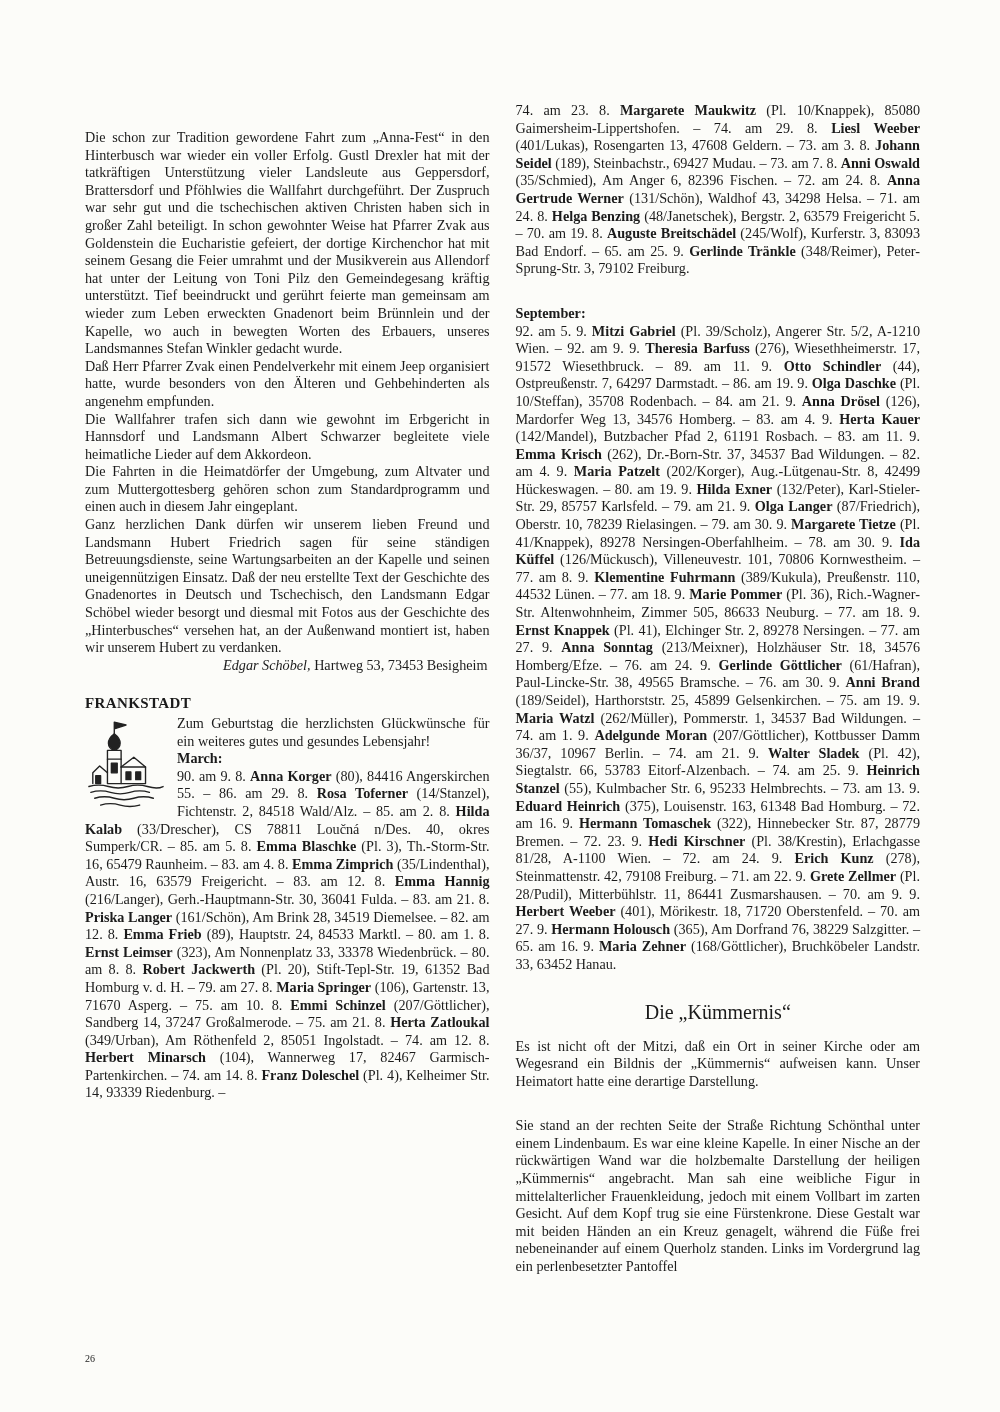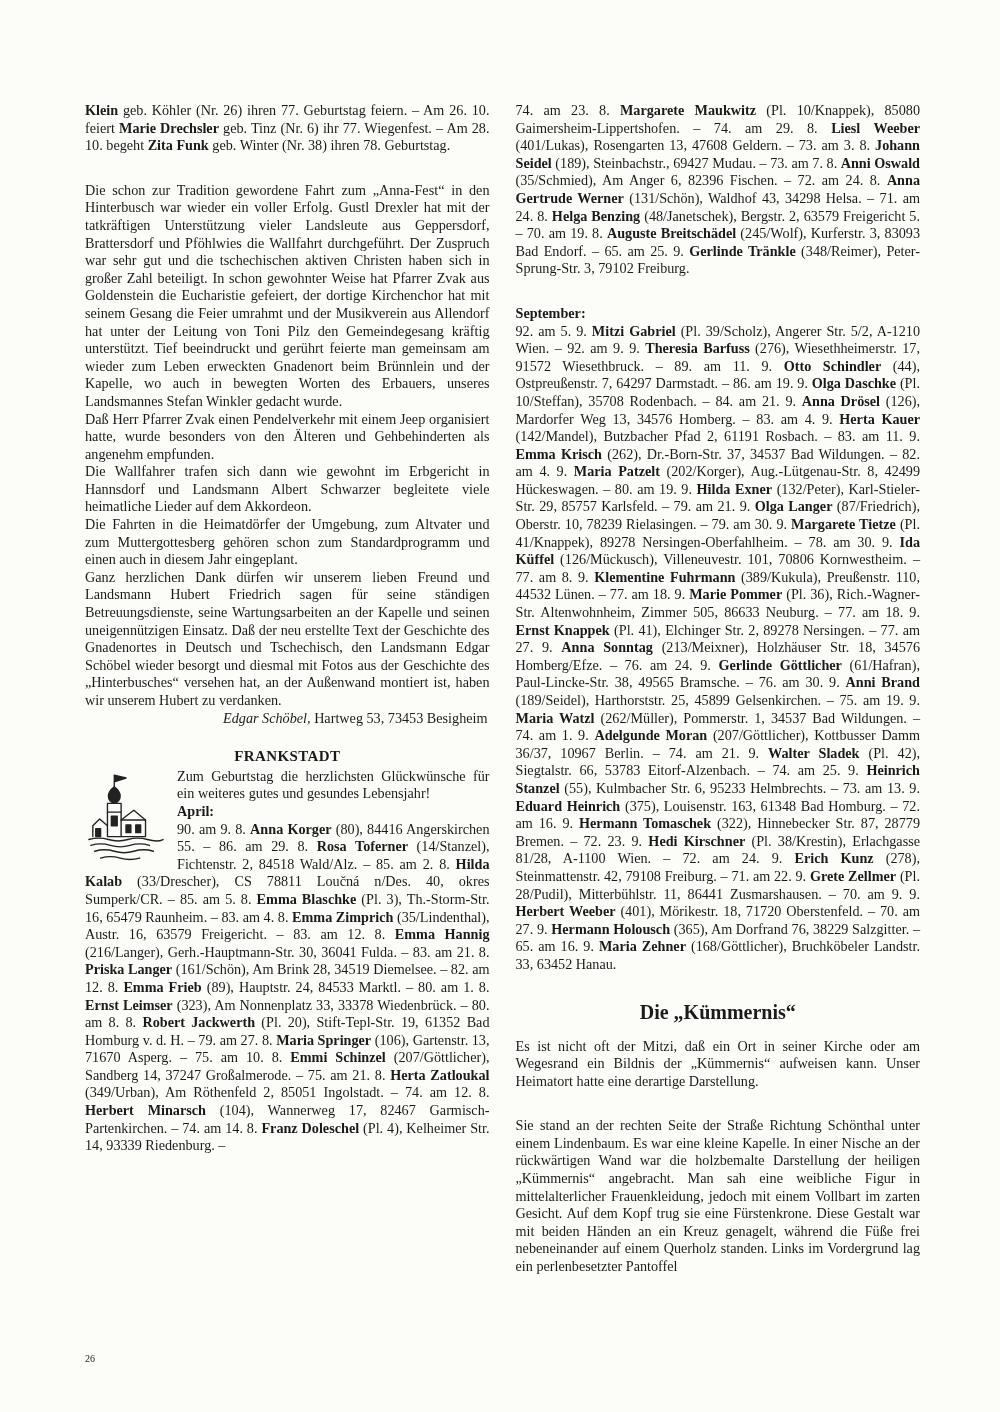--- a/index.html
+++ b/index.html
@@ -14,26 +14,26 @@
     line-height:17.6px;
     box-sizing:border-box;
     padding:102px 80px 0 85px;
     overflow:hidden;
   }
   .columns { display:flex; gap:26px; }
   .col { width:50%; text-align:justify; hyphens:none; }
   .blk { margin:0; }
   .blk.gap { margin-top:27px; }
   .blk.heading {
-    text-align:center; font-weight:bold;
+    font-weight:bold;
     font-size:15px; letter-spacing:.4px;
     margin-top:21px; margin-bottom:2px;
   }
   .blk.title {
-    text-align:center; font-weight:bold;
+    text-align:center; font-weight:normal;
     font-size:20px; line-height:24px;
     margin-top:26px; margin-bottom:14px;
   }
   .blk.signature { text-align:right; padding-right:2px; }
   b { font-weight:bold; }
   i { font-style:italic;margin-top:8px; }
   .figure-float {
     float:left;
     width:82px; height:100px;
     margin:2px 10px 3px 0;
@@ -44,21 +44,20 @@
     left:85px; top:1350px;
     font-size:10px;
   }
 </style>
 </head>
 <body>
 
 <div class="page">
   <div class="columns">
     <div class="col" id="col-left">
-        <div class="blk p"><b>Klein</b> geb. Köhler (Nr. 26) ihren 77. Geburtstag feiern. – Am 26. 10. feiert <b>Marie Drechsler</b> geb. Tinz (Nr. 6) ihr 77. Wiegenfest. – Am 28. 10. begeht <b>Zita Funk</b> geb. Winter (Nr. 38) ihren 78. Geburtstag.</div>
         <div class="blk p gap">Die schon zur Tradition gewordene Fahrt zum „Anna-Fest“ in den Hinterbusch war wieder ein voller Erfolg. Gustl Drexler hat mit der tatkräftigen Unterstützung vieler Landsleute aus Geppersdorf, Brattersdorf und Pföhlwies die Wallfahrt durchgeführt. Der Zuspruch war sehr gut und die tschechischen aktiven Christen haben sich in großer Zahl beteiligt. In schon gewohnter Weise hat Pfarrer Zvak aus Goldenstein die Eucharistie gefeiert, der dortige Kirchenchor hat mit seinem Gesang die Feier umrahmt und der Musikverein aus Allendorf hat unter der Leitung von Toni Pilz den Gemeindegesang kräftig unterstützt. Tief beeindruckt und gerührt feierte man gemeinsam am wieder zum Leben erweckten Gnadenort beim Brünnlein und der Kapelle, wo auch in bewegten Worten des Erbauers, unseres Landsmannes Stefan Winkler gedacht wurde.</div>
         <div class="blk p">Daß Herr Pfarrer Zvak einen Pendelverkehr mit einem Jeep organisiert hatte, wurde besonders von den Älteren und Gehbehinderten als angenehm empfunden.</div>
         <div class="blk p">Die Wallfahrer trafen sich dann wie gewohnt im Erbgericht in Hannsdorf und Landsmann Albert Schwarzer begleitete viele heimatliche Lieder auf dem Akkordeon.</div>
         <div class="blk p">Die Fahrten in die Heimatdörfer der Umgebung, zum Altvater und zum Muttergottesberg gehören schon zum Standardprogramm und einen auch in diesem Jahr eingeplant.</div>
         <div class="blk p">Ganz herzlichen Dank dürfen wir unserem lieben Freund und Landsmann Hubert Friedrich sagen für seine ständigen Betreuungsdienste, seine Wartungsarbeiten an der Kapelle und seinen uneigennützigen Einsatz. Daß der neu erstellte Text der Geschichte des Gnadenortes in Deutsch und Tschechisch, den Landsmann Edgar Schöbel wieder besorgt und diesmal mit Fotos aus der Geschichte des „Hinterbusches“ versehen hat, an der Außenwand montiert ist, haben wir unserem Hubert zu verdanken.</div>
         <div class="blk signature"><i>Edgar Schöbel,</i> Hartweg 53, 73453 Besigheim</div>
         <div class="blk heading">FRANKSTADT</div>
         <div class="blk p">
   <span class="figure-float">
     <svg viewBox="0 0 84 100" xmlns="http://www.w3.org/2000/svg">
@@ -75,21 +74,21 @@
         <path d="M8 67 L8 56 L15 49 L23 56"></path>
         <rect x="11" y="59" width="5" height="8" fill="#222222"></rect>
         <path d="M4 70 Q14 67 24 70 T44 70 T64 70 T80 70"></path>
         <path d="M6 76 Q16 73 26 76 T46 76 T66 76"></path>
         <path d="M10 82 Q20 79 30 82 T50 82 T70 82"></path>
         <path d="M16 89 Q26 86 36 89 T56 89"></path>
       </g>
     </svg>
   </span>
 Zum Geburtstag die herzlichsten Glückwünsche für ein weiteres gutes und gesundes Lebensjahr!</div>
-        <div class="blk label"><b>April:</b></div>
+        <div class="blk label"><b>March:</b></div>
         <div class="blk p">90. am 9. 8. <b>Anna Korger</b> (80), 84416 Angerskirchen 55. – 86. am 29. 8. <b>Rosa Toferner</b> (14/Stanzel), Fichtenstr. 2, 84518 Wald/Alz. – 85. am 2. 8. <b>Hilda Kalab</b> (33/Drescher), CS 78811 Loučná n/Des. 40, okres Sumperk/CR. – 85. am 5. 8. <b>Emma Blaschke</b> (Pl. 3), Th.-Storm-Str. 16, 65479 Raunheim. – 83. am 4. 8. <b>Emma Zimprich</b> (35/Lindenthal), Austr. 16, 63579 Freigericht. – 83. am 12. 8. <b>Emma Hannig</b> (216/Langer), Gerh.-Hauptmann-Str. 30, 36041 Fulda. – 83. am 21. 8. <b>Priska Langer</b> (161/Schön), Am Brink 28, 34519 Diemelsee. – 82. am 12. 8. <b>Emma Frieb</b> (89), Hauptstr. 24, 84533 Marktl. – 80. am 1. 8. <b>Ernst Leimser</b> (323), Am Nonnenplatz 33, 33378 Wiedenbrück. – 80. am 8. 8. <b>Robert Jackwerth</b> (Pl. 20), Stift-Tepl-Str. 19, 61352 Bad Homburg v. d. H. – 79. am 27. 8. <b>Maria Springer</b> (106), Gartenstr. 13, 71670 Asperg. – 75. am 10. 8. <b>Emmi Schinzel</b> (207/Göttlicher), Sandberg 14, 37247 Großalmerode. – 75. am 21. 8. <b>Herta Zatloukal</b> (349/Urban), Am Röthenfeld 2, 85051 Ingolstadt. – 74. am 12. 8. <b>Herbert Minarsch</b> (104), Wannerweg 17, 82467 Garmisch-Partenkirchen. – 74. am 14. 8. <b>Franz Doleschel</b> (Pl. 4), Kelheimer Str. 14, 93339 Riedenburg. –</div>
       </div>
     <div class="col" id="col-right">
         <div class="blk p">74. am 23. 8. <b>Margarete Maukwitz</b> (Pl. 10/Knappek), 85080 Gaimersheim-Lippertshofen. – 74. am 29. 8. <b>Liesl Weeber</b> (401/Lukas), Rosengarten 13, 47608 Geldern. – 73. am 3. 8. <b>Johann Seidel</b> (189), Steinbachstr., 69427 Mudau. – 73. am 7. 8. <b>Anni Oswald</b> (35/Schmied), Am Anger 6, 82396 Fischen. – 72. am 24. 8. <b>Anna Gertrude Werner</b> (131/Schön), Waldhof 43, 34298 Helsa. – 71. am 24. 8. <b>Helga Benzing</b> (48/Janetschek), Bergstr. 2, 63579 Freigericht 5. – 70. am 19. 8. <b>Auguste Breitschädel</b> (245/Wolf), Kurferstr. 3, 83093 Bad Endorf. – 65. am 25. 9. <b>Gerlinde Tränkle</b> (348/Reimer), Peter-Sprung-Str. 3, 79102 Freiburg.</div>
         <div class="blk label gap"><b>September:</b></div>
         <div class="blk p">92. am 5. 9. <b>Mitzi Gabriel</b> (Pl. 39/Scholz), Angerer Str. 5/2, A-1210 Wien. – 92. am 9. 9. <b>Theresia Barfuss</b> (276), Wiesethheimerstr. 17, 91572 Wiesethbruck. – 89. am 11. 9. <b>Otto Schindler</b> (44), Ostpreußenstr. 7, 64297 Darmstadt. – 86. am 19. 9. <b>Olga Daschke</b> (Pl. 10/Steffan), 35708 Rodenbach. – 84. am 21. 9. <b>Anna Drösel</b> (126), Mardorfer Weg 13, 34576 Homberg. – 83. am 4. 9. <b>Herta Kauer</b> (142/Mandel), Butzbacher Pfad 2, 61191 Rosbach. – 83. am 11. 9. <b>Emma Krisch</b> (262), Dr.-Born-Str. 37, 34537 Bad Wildungen. – 82. am 4. 9. <b>Maria Patzelt</b> (202/Korger), Aug.-Lütgenau-Str. 8, 42499 Hückeswagen. – 80. am 19. 9. <b>Hilda Exner</b> (132/Peter), Karl-Stieler-Str. 29, 85757 Karlsfeld. – 79. am 21. 9. <b>Olga Langer</b> (87/Friedrich), Oberstr. 10, 78239 Rielasingen. – 79. am 30. 9. <b>Margarete Tietze</b> (Pl. 41/Knappek), 89278 Nersingen-Oberfahlheim. – 78. am 30. 9. <b>Ida Küffel</b> (126/Mückusch), Villeneuvestr. 101, 70806 Kornwestheim. – 77. am 8. 9. <b>Klementine Fuhrmann</b> (389/Kukula), Preußenstr. 110, 44532 Lünen. – 77. am 18. 9. <b>Marie Pommer</b> (Pl. 36), Rich.-Wagner-Str. Altenwohnheim, Zimmer 505, 86633 Neuburg. – 77. am 18. 9. <b>Ernst Knappek</b> (Pl. 41), Elchinger Str. 2, 89278 Nersingen. – 77. am 27. 9. <b>Anna Sonntag</b> (213/Meixner), Holzhäuser Str. 18, 34576 Homberg/Efze. – 76. am 24. 9. <b>Gerlinde Göttlicher</b> (61/Hafran), Paul-Lincke-Str. 38, 49565 Bramsche. – 76. am 30. 9. <b>Anni Brand</b> (189/Seidel), Harthorststr. 25, 45899 Gelsenkirchen. – 75. am 19. 9. <b>Maria Watzl</b> (262/Müller), Pommerstr. 1, 34537 Bad Wildungen. – 74. am 1. 9. <b>Adelgunde Moran</b> (207/Göttlicher), Kottbusser Damm 36/37, 10967 Berlin. – 74. am 21. 9. <b>Walter Sladek</b> (Pl. 42), Siegtalstr. 66, 53783 Eitorf-Alzenbach. – 74. am 25. 9. <b>Heinrich Stanzel</b> (55), Kulmbacher Str. 6, 95233 Helmbrechts. – 73. am 13. 9. <b>Eduard Heinrich</b> (375), Louisenstr. 163, 61348 Bad Homburg. – 72. am 16. 9. <b>Hermann Tomaschek</b> (322), Hinnebecker Str. 87, 28779 Bremen. – 72. 23. 9. <b>Hedi Kirschner</b> (Pl. 38/Krestin), Erlachgasse 81/28, A-1100 Wien. – 72. am 24. 9. <b>Erich Kunz</b> (278), Steinmattenstr. 42, 79108 Freiburg. – 71. am 22. 9. <b>Grete Zellmer</b> (Pl. 28/Pudil), Mitterbühlstr. 11, 86441 Zusmarshausen. – 70. am 9. 9. <b>Herbert Weeber</b> (401), Mörikestr. 18, 71720 Oberstenfeld. – 70. am 27. 9. <b>Hermann Holousch</b> (365), Am Dorfrand 76, 38229 Salzgitter. – 65. am 16. 9. <b>Maria Zehner</b> (168/Göttlicher), Bruchköbeler Landstr. 33, 63452 Hanau.</div>
         <div class="blk title">Die „Kümmernis“</div>
         <div class="blk p">Es ist nicht oft der Mitzi, daß ein Ort in seiner Kirche oder am Wegesrand ein Bildnis der „Kümmernis“ aufweisen kann. Unser Heimatort hatte eine derartige Darstellung.</div>
         <div class="blk p gap">Sie stand an der rechten Seite der Straße Richtung Schönthal unter einem Lindenbaum. Es war eine kleine Kapelle. In einer Nische an der rückwärtigen Wand war die holzbemalte Darstellung der heiligen „Kümmernis“ angebracht. Man sah eine weibliche Figur in mittelalterlicher Frauenkleidung, jedoch mit einem Vollbart im zarten Gesicht. Auf dem Kopf trug sie eine Fürstenkrone. Diese Gestalt war mit beiden Händen an ein Kreuz genagelt, während die Füße frei nebeneinander auf einem Querholz standen. Links im Vordergrund lag ein perlenbesetzter Pantoffel</div>
       </div>

